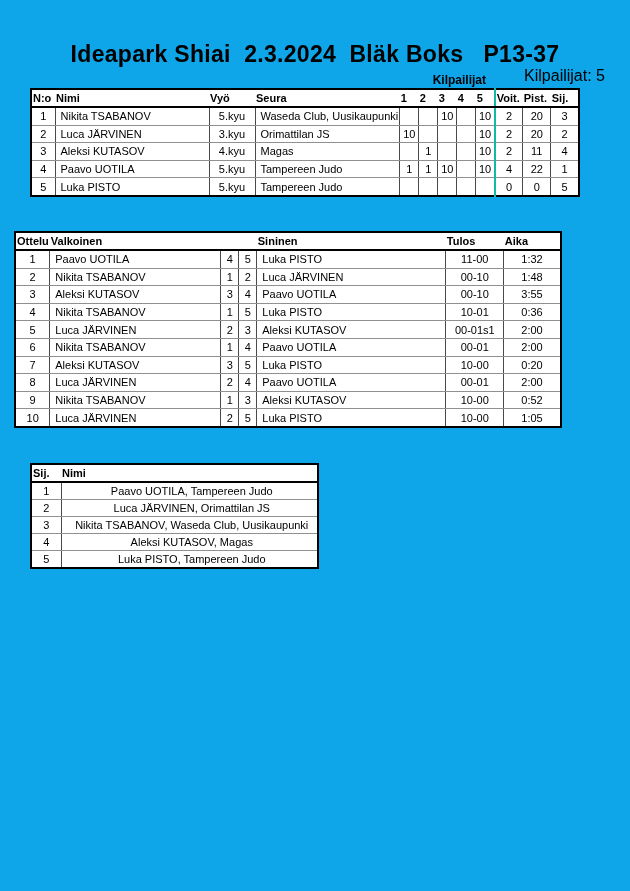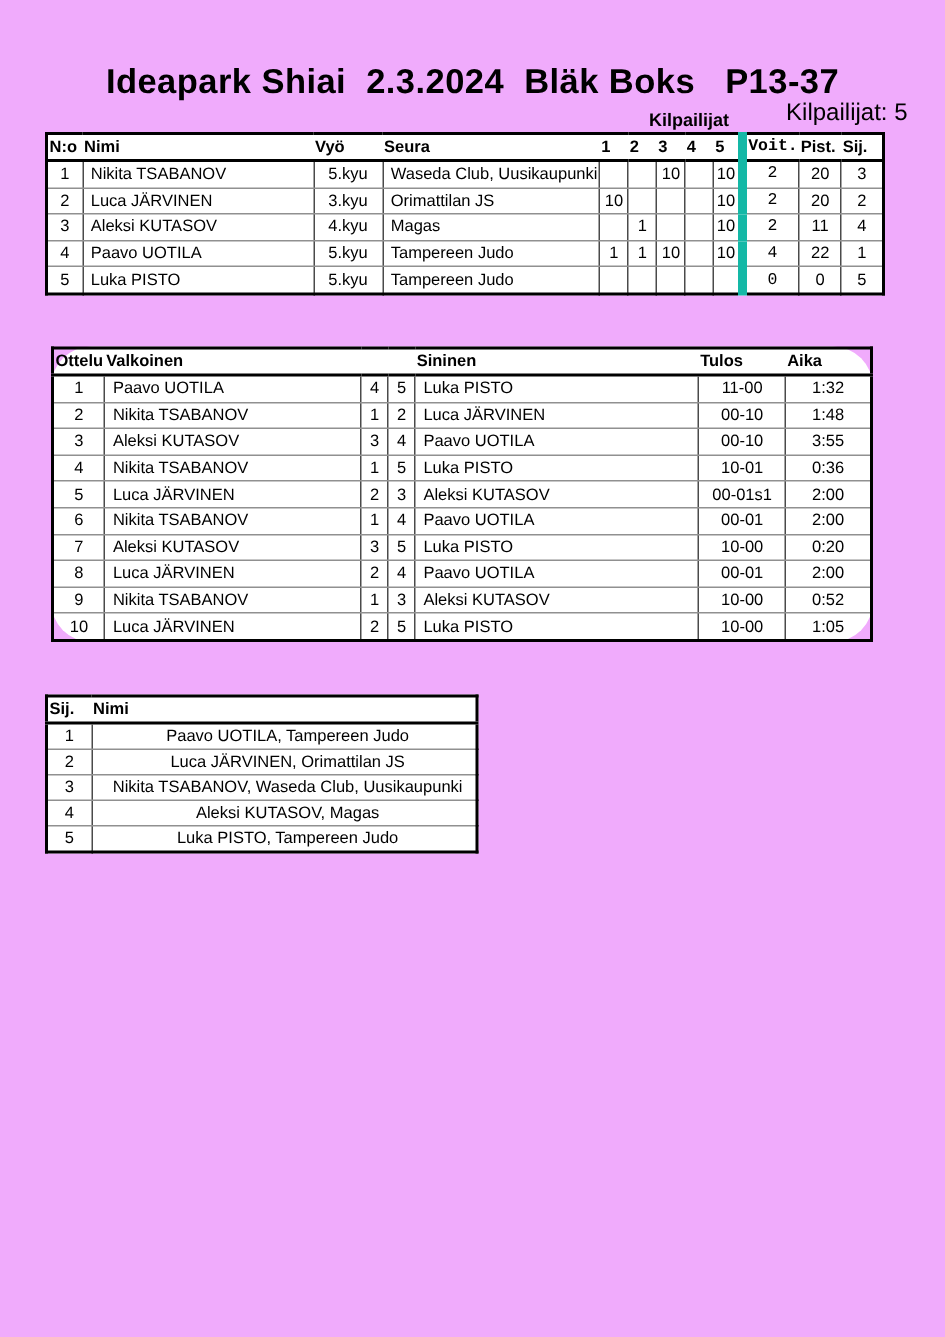--- a/index.html
+++ b/index.html
@@ -1,47 +1,47 @@
 <!DOCTYPE html>
 <html><head>
 <meta charset="utf-8">
 <style>
   html,body{margin:0;padding:0;background:#fff;}
-  #page{position:relative;width:630px;height:891px;background:#f0abfc;overflow:hidden;
+  #page{position:relative;width:630px;height:891px;background:#0ea5e9;overflow:hidden;
         font-family:"Liberation Sans", sans-serif;color:#000;}
   .main-title{position:absolute;top:41px;left:0;width:630px;text-align:center;
         font-size:23px;font-weight:bold;white-space:pre;margin:0;letter-spacing:0.3px;}
   .count-label{position:absolute;top:67px;right:25px;font-size:16px;}
   .section-title{position:absolute;font-size:12px;font-weight:bold;text-align:center;margin:0;}
   #sub-kilpailijat{top:73px;left:30px;width:456px;text-align:right;}
   #sub-ottelut{top:216px;left:30px;width:537px;}
   #sub-tulokset{top:444px;left:30px;width:287px;}
 
   table{border-collapse:collapse;table-layout:fixed;position:absolute;
         border:2px solid #000;background:#fff;}
   #t1{top:88px;left:30px;}
-  #t2{top:231px;left:34px;border-radius:27px;}
+  #t2{top:231px;left:14px;}
   #t3{top:463px;left:30px;}
 
   th{border:none;border-bottom:2px solid #000;font-size:11px;font-weight:bold;
      height:16px;line-height:16px;padding:0 1px;white-space:nowrap;text-align:left;}
   td{border-top:1px solid #909090;border-bottom:1px solid #909090;
      border-left:1px solid #4a4a4a;border-right:1px solid #4a4a4a;
      font-size:11px;height:16.6px;line-height:16px;padding:0 1px;
      white-space:nowrap;text-align:center;}
   #t3 td{height:16px;}
 
   
   #t1 th:first-child, #t2 th:first-child{text-align:left;margin-top:20px;}
   
   #t1 td:nth-child(2), #t1 td:nth-child(4){text-align:left;padding-left:5px;}
   #t2 td:nth-child(2), #t2 td:nth-child(5){text-align:left;padding-left:5px;}
   #t3 td:nth-child(2){text-align:center;padding-left:6px;}
   
-  #t1 th:nth-child(10), #t1 td:nth-child(10){border-left:6px solid #14b8a6;font-family:Liberation Mono, monospace;}
+  #t1 th:nth-child(10), #t1 td:nth-child(10){border-left:2px solid #14b8a6;}
 </style>
 </head>
 <body>
 
 <div id="page">
   <h1 class="main-title">Ideapark Shiai  2.3.2024  Bläk Boks   P13-37</h1>
   <div class="count-label">Kilpailijat: 5</div>
 
   <h2 class="section-title" id="sub-kilpailijat">Kilpailijat</h2>
   <table id="t1">

